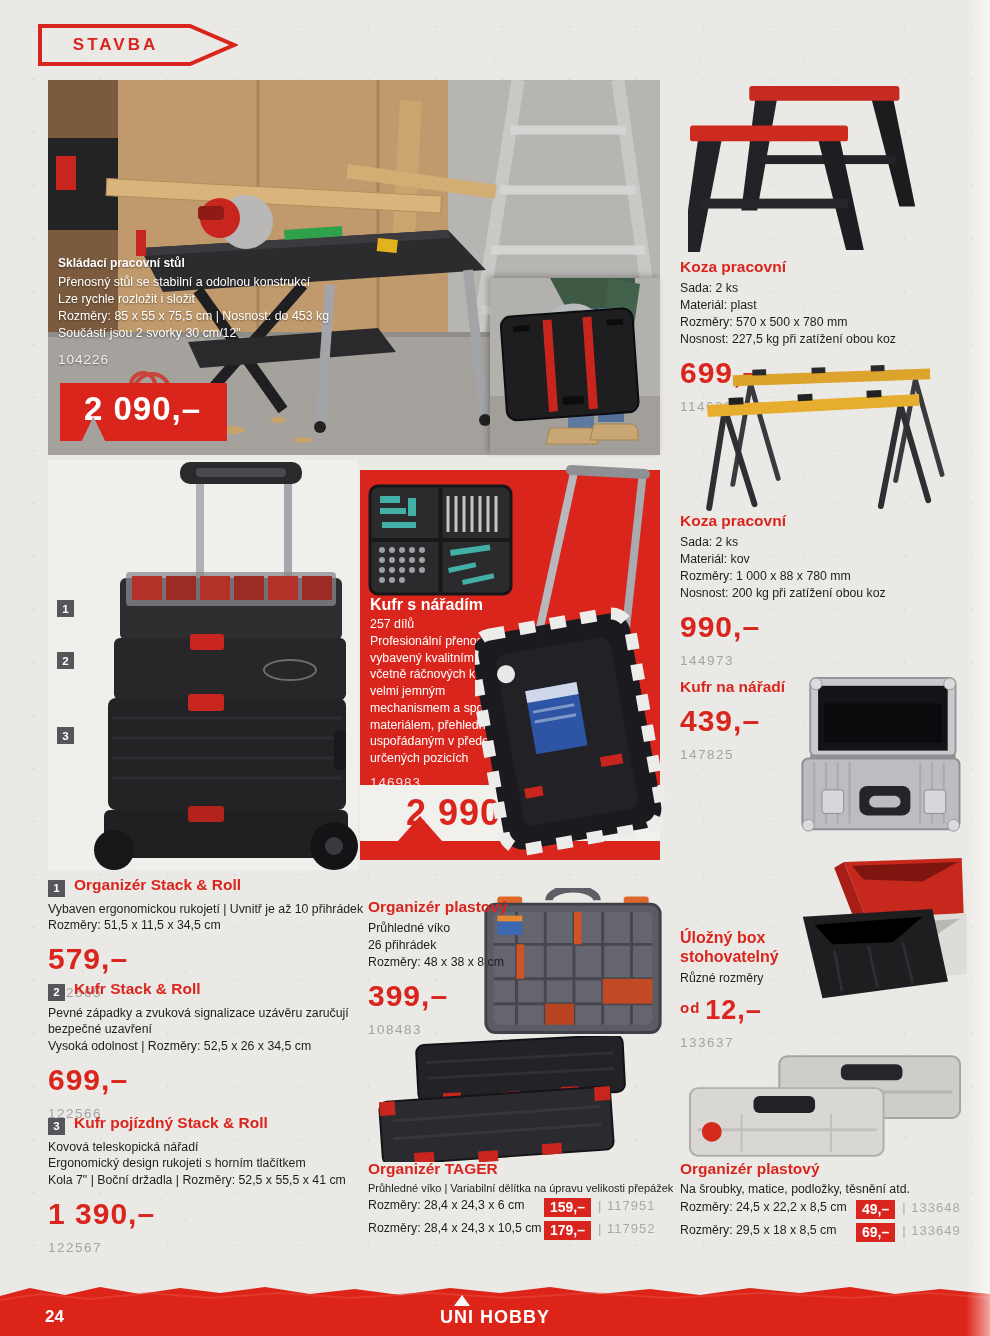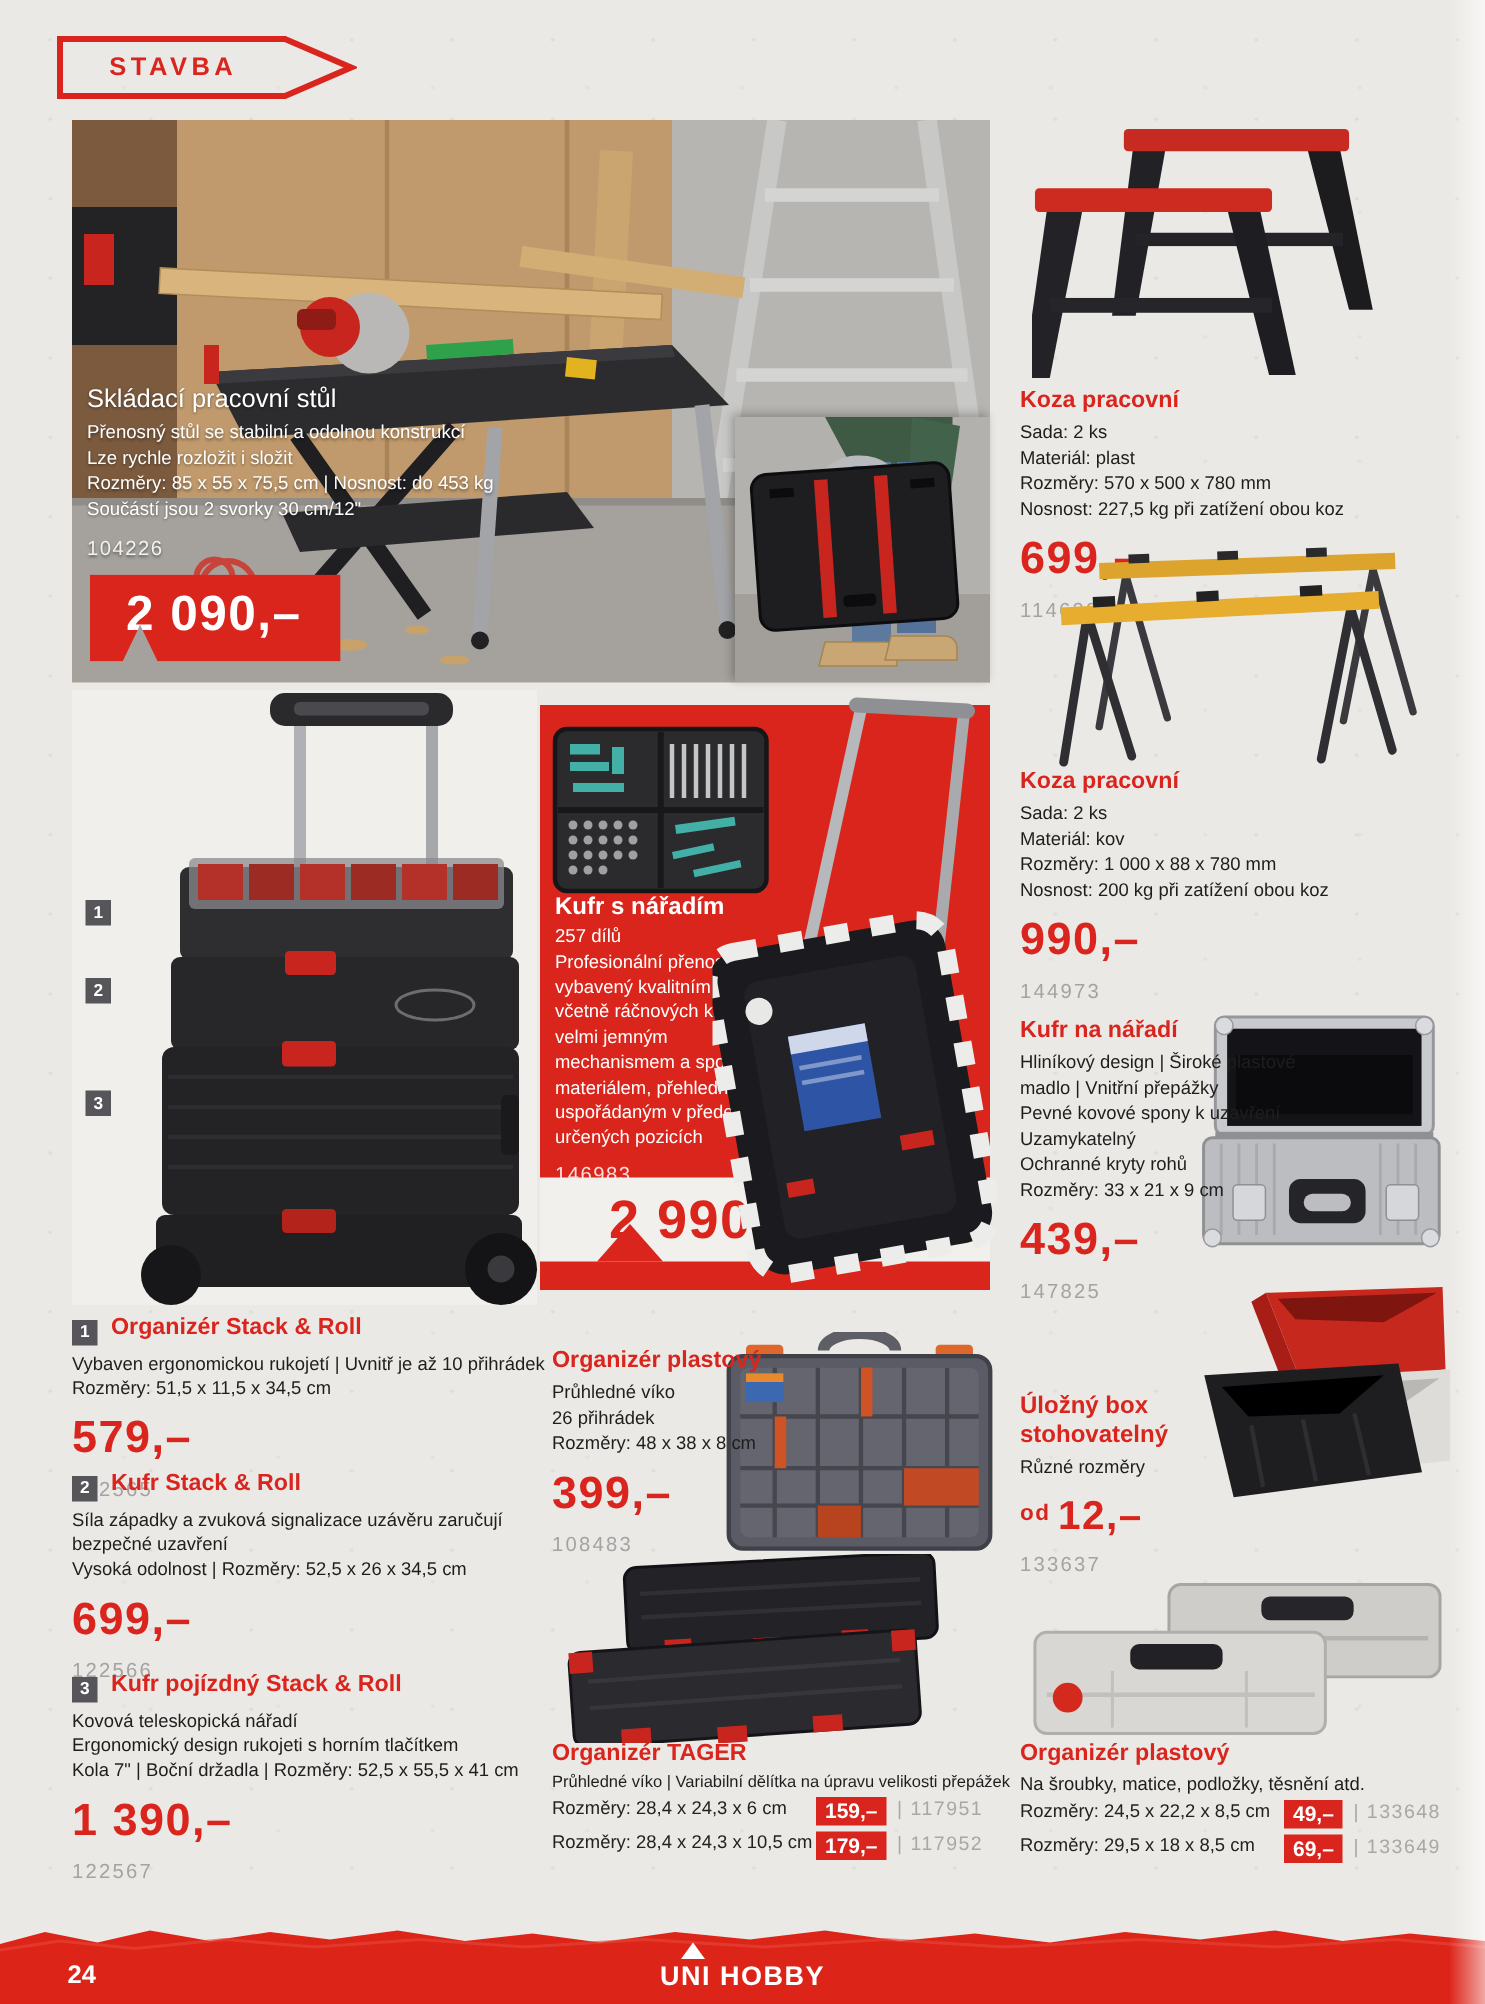--- a/index.html
+++ b/index.html
@@ -17,21 +17,21 @@
     background:linear-gradient(to left, rgba(255,255,255,.6), rgba(255,255,255,0));}
   
   .banner{position:absolute;left:38px;top:24px;width:200px;height:42px;}
   .banner svg{position:absolute;left:0;top:0;}
   .banner-label{position:absolute;left:0;top:11px;width:155px;text-align:center;
     color:#d9251d;font-weight:bold;font-size:17px;letter-spacing:3px;}
   
   .hero{position:absolute;left:48px;top:80px;width:612px;height:375px;}
   .hero-inset{position:absolute;right:0;bottom:0;width:170px;height:177px;box-shadow:-2px -2px 6px rgba(0,0,0,.25);}
   .hero-text{position:absolute;left:10px;top:176px;width:430px;color:#fff;text-shadow:0 1px 2px rgba(0,0,0,.45);}
-  .hero-title{font-size:17px;font-weight:normal;margin-bottom:4px;}
+  .hero-title{font-size:12px;font-weight:bold;margin-bottom:4px;}
   .hero-line{font-size:12.4px;line-height:1.38;}
   .hero-code{margin-top:10px;font-size:13.5px;letter-spacing:1px;color:#f2f2f0;}
   .hero-price{position:absolute;left:12px;top:303px;background:#da251c;color:#fff;
     font-weight:800;font-size:33px;letter-spacing:1px;padding:7px 26px 13px 24px;
     clip-path:polygon(0 0,100% 0,100% 100%,27% 100%,20% 58%,13% 100%,0 100%);}
   
   .ptitle{color:#d9251d;font-weight:bold;font-size:15.5px;margin-bottom:4px;}
   .pline{font-size:12.3px;line-height:1.38;color:#1e1e1e;}
   .price{color:#d9251d;font-weight:800;font-size:30px;letter-spacing:1px;margin-top:8px;}
   .code{color:#a3a3a3;font-size:13.5px;letter-spacing:1.5px;margin-top:9px;}
@@ -221,21 +221,21 @@
   <div class="abs" style="left:48px;top:876px;width:320px;">
     <div class="ptitle"><span class="item-num">1</span><span>Organizér Stack &amp; Roll</span></div>
     <div class="pline">Vybaven ergonomickou rukojetí | Uvnitř je až 10 přihrádek</div>
     <div class="pline">Rozměry: 51,5 x 11,5 x 34,5 cm</div>
     <div class="price">579,–</div>
     <div class="code">122565</div>
   </div>
 
   <div class="abs" style="left:48px;top:980px;width:320px;">
     <div class="ptitle"><span class="item-num">2</span><span>Kufr Stack &amp; Roll</span></div>
-    <div class="pline" style="width:312px;">Síla západky a zvuková signalizace uzávěru zaručují bezpečné uzavření</div>
+    <div class="pline" style="width:312px;">Pevné západky a zvuková signalizace uzávěru zaručují bezpečné uzavření</div>
     <div class="pline">Vysoká odolnost | Rozměry: 52,5 x 26 x 34,5 cm</div>
     <div class="price">699,–</div>
     <div class="code">122566</div>
   </div>
 
   <div class="abs" style="left:48px;top:1114px;width:320px;">
     <div class="ptitle"><span class="item-num">3</span><span>Kufr pojízdný Stack &amp; Roll</span></div>
     <div class="pline">Kovová teleskopická nářadí</div>
     <div class="pline">Ergonomický design rukojeti s horním tlačítkem</div>
     <div class="pline">Kola 7" | Boční držadla | Rozměry: 52,5 x 55,5 x 41 cm</div>
@@ -479,27 +479,20 @@
       <rect x="34" y="116" width="22" height="24" rx="3" fill="#d6d7da" stroke="#8f9093"></rect>
       <rect x="138" y="116" width="22" height="24" rx="3" fill="#d6d7da" stroke="#8f9093"></rect>
       <circle cx="20" cy="152" r="6" fill="#dadbde" stroke="#97989b"></circle>
       <circle cx="168" cy="152" r="6" fill="#dadbde" stroke="#97989b"></circle>
       <circle cx="28" cy="8" r="6" fill="#dadbde" stroke="#97989b"></circle>
       <circle cx="164" cy="8" r="6" fill="#dadbde" stroke="#97989b"></circle>
     </svg>
   </div>
   <div class="abs" style="left:680px;top:678px;width:210px;">
     <div class="ptitle">Kufr na nářadí</div>
-    <div style="width:205px;">
-      <div class="pline">Hliníkový design | Široké plastové madlo | Vnitřní přepážky</div>
-      <div class="pline">Pevné kovové spony k uzavření</div>
-      <div class="pline">Uzamykatelný</div>
-      <div class="pline">Ochranné kryty rohů</div>
-      <div class="pline">Rozměry: 33 x 21 x 9 cm</div>
-    </div>
     <div class="price">439,–</div>
     <div class="code">147825</div>
   </div>
 
   <div class="abs" style="left:775px;top:856px;width:192px;height:152px;">
     <svg width="192" height="152" viewBox="0 0 195 155">
       <polygon points="70,6 190,2 192,58 96,72" fill="#c6281e"></polygon>
       <polygon points="78,10 186,6 150,26 90,24" fill="#7e150f"></polygon>
       <polygon points="70,6 96,72 84,74 60,12" fill="#a81d15"></polygon>
       <polygon points="120,62 195,58 195,120 140,126" fill="#dddcd8"></polygon>

